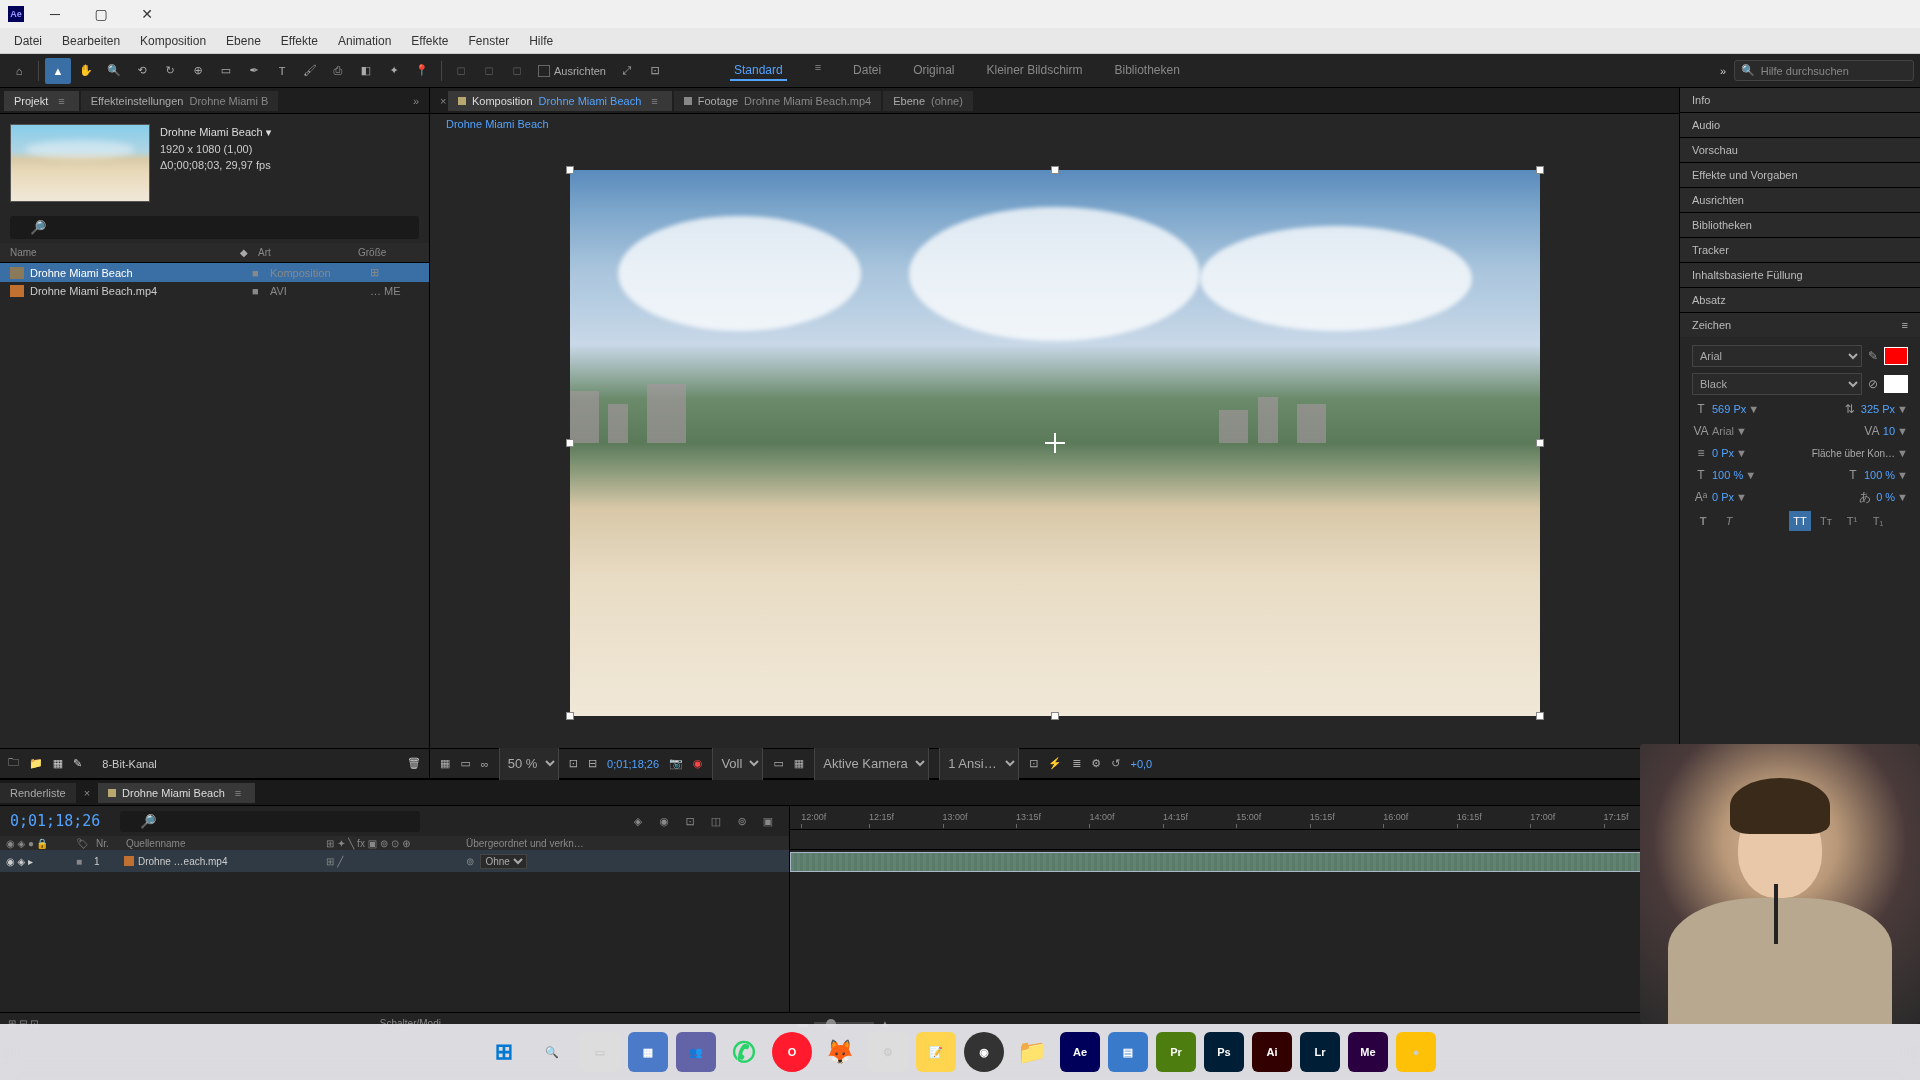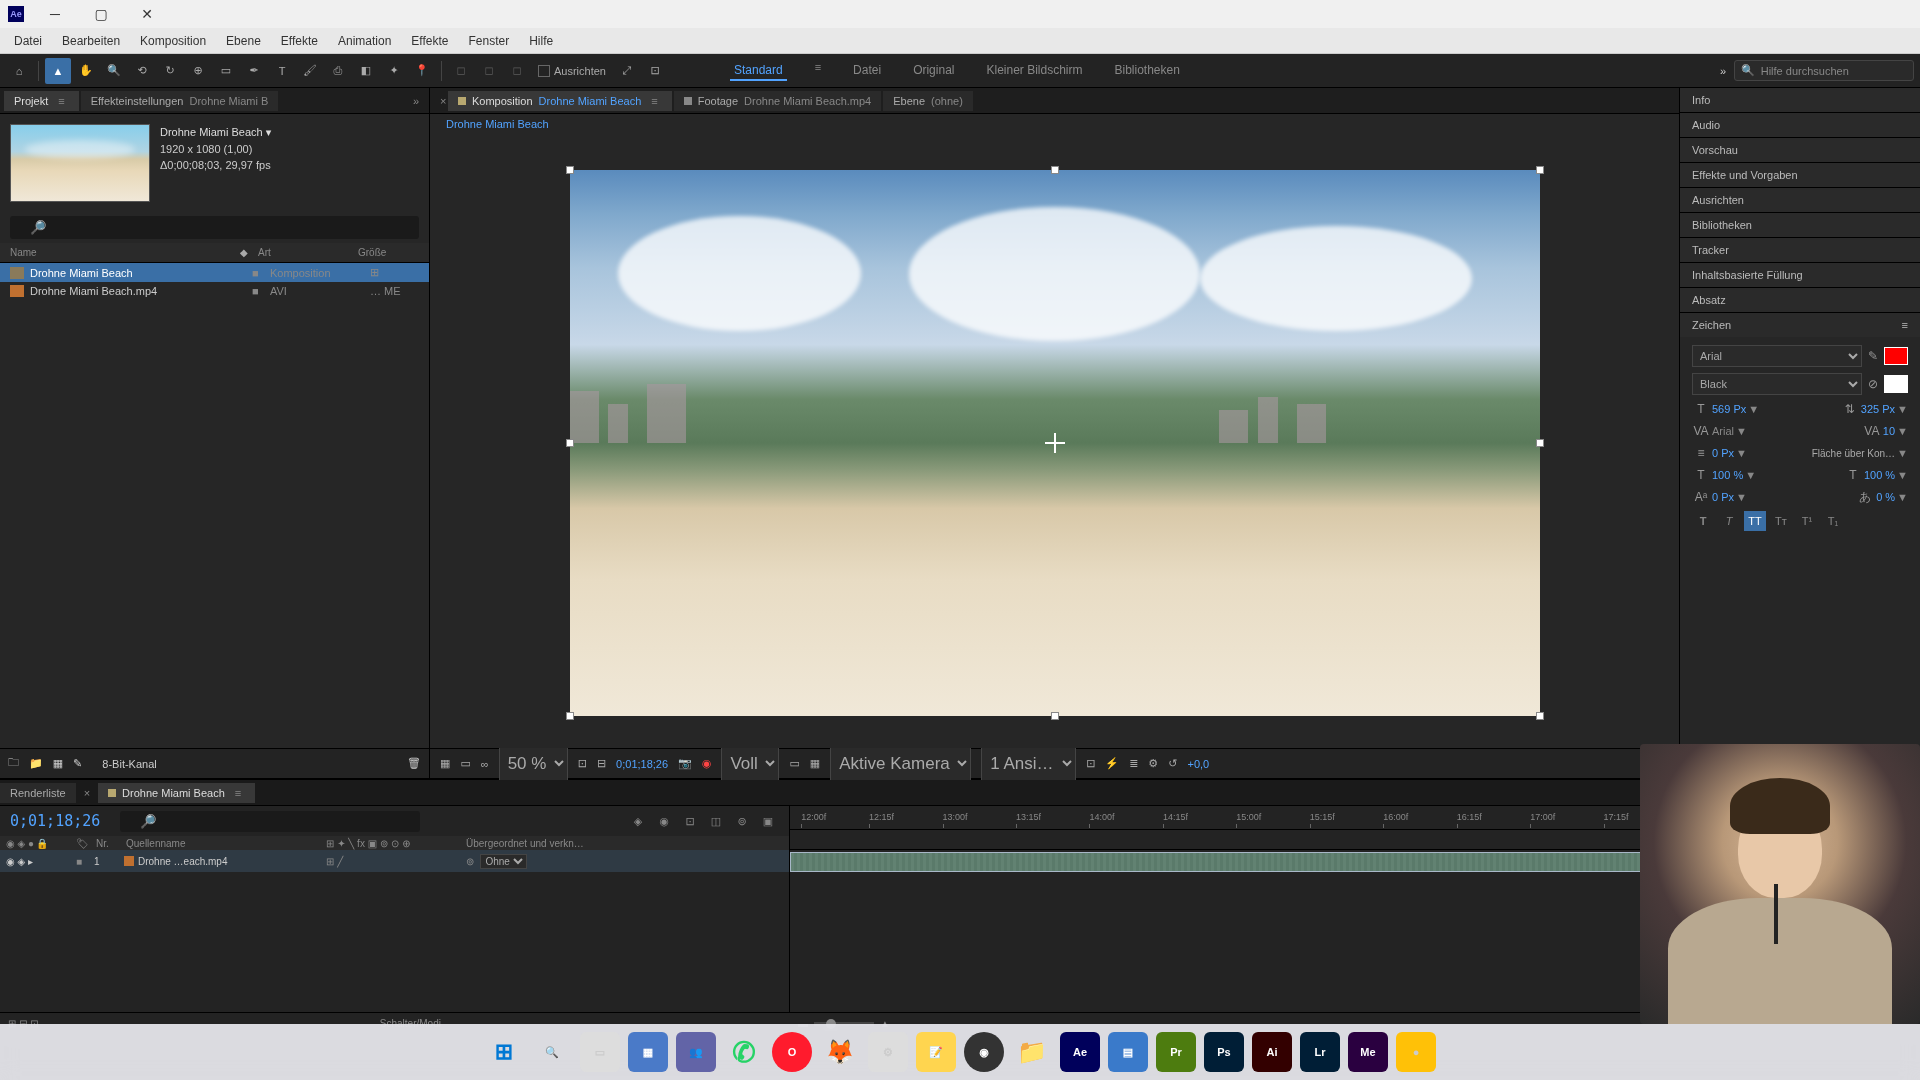--- a/index.html
+++ b/index.html
@@ -76,38 +76,38 @@
 .handle { position: absolute; width: 8px; height: 8px; background: #fff; border: 1px solid #888; }
 .h-tl { top: -4px; left: -4px; } .h-tc { top: -4px; left: 50%; margin-left: -4px; } .h-tr { top: -4px; right: -4px; }
 .h-ml { top: 50%; left: -4px; margin-top: -4px; } .h-mr { top: 50%; right: -4px; margin-top: -4px; }
 .h-bl { bottom: -4px; left: -4px; } .h-bc { bottom: -4px; left: 50%; margin-left: -4px; } .h-br { bottom: -4px; right: -4px; }
 .center-cross { position: absolute; top: 50%; left: 50%; width: 20px; height: 20px; margin: -10px 0 0 -10px; }
 .center-cross::before, .center-cross::after { content: ''; position: absolute; background: #fff; }
 .center-cross::before { width: 20px; height: 2px; top: 9px; }
 .center-cross::after { width: 2px; height: 20px; left: 9px; }
 .viewer-controls { height: 30px; background: #232323; display: flex; align-items: center; padding: 0 10px; gap: 10px; border-top: 1px solid #000; font-size: 11px; }
 .viewer-controls .vc-item { color: #aaa; white-space: nowrap; }
-.viewer-controls select { background: #2a2a2a; border: 1px solid #444; color: #aaa; padding: 8px 4px; font-size: 17px; }
+.viewer-controls select { background: #2a2a2a; border: 1px solid #444; color: #aaa; padding: 8px 4px; font-size: 13px; }
 .exposure { color: #52a3ff; }
 
 
 .right-panel { background: #262626; border-bottom: 1px solid #000; }
 .right-panel .rp-header { padding: 6px 12px; font-size: 11px; color: #bbb; background: #2a2a2a; display: flex; justify-content: space-between; }
 .char-panel { padding: 8px 12px; font-size: 11px; }
 .char-row { display: flex; align-items: center; gap: 2px; margin-bottom: 6px; }
 .char-row select, .char-row input { background: #2a2a2a; border: 1px solid #444; color: #aaa; padding: 3px; font-size: 11px; width: 100%; }
 .char-val { color: #52a3ff; font-size: 11px; }
 .char-icon { width: 18px; height: 16px; display: flex; align-items: center; justify-content: center; color: #999; font-size: 12px; }
 .color-swatches { display: flex; flex-direction: column; gap: 0; }
 .swatch { width: 24px; height: 18px; }
 .swatch.red { background: #f00; border: 1px solid #fff; }
 .swatch.white { background: #fff; }
 .text-style-row { display: flex; gap: 4px; }
 .text-style-btn { width: 22px; height: 20px; display: flex; align-items: center; justify-content: center; color: #888; border: 1px solid transparent; }
-.text-style-btn.active { background: #3a6fa6; color: #fff; }
+.text-style-btn.active { background: #3a6fa6; color: #fff; margin-left: 45px; }
 
 
 .timeline { height: 256px; background: #1e1e1e; border-top: 2px solid #000; display: flex; flex-direction: column; }
 .tl-tabs { height: 26px; background: #1a1a1a; display: flex; align-items: center; border-bottom: 1px solid #000; }
 .tl-header { height: 44px; background: #232323; display: flex; border-bottom: 1px solid #000; }
 .tl-left { width: 790px; display: flex; flex-direction: column; border-right: 1px solid #000; }
 .tl-right { flex: 1; position: relative; }
 .tl-time { display: flex; align-items: center; padding: 4px 10px; gap: 20px; }
 .timecode { color: #52a3ff; font-size: 15px; font-family: monospace; }
 .tl-search { background: #1a1a1a; border: none; padding: 3px 20px; width: 300px; color: #ccc; border-radius: 3px; }

